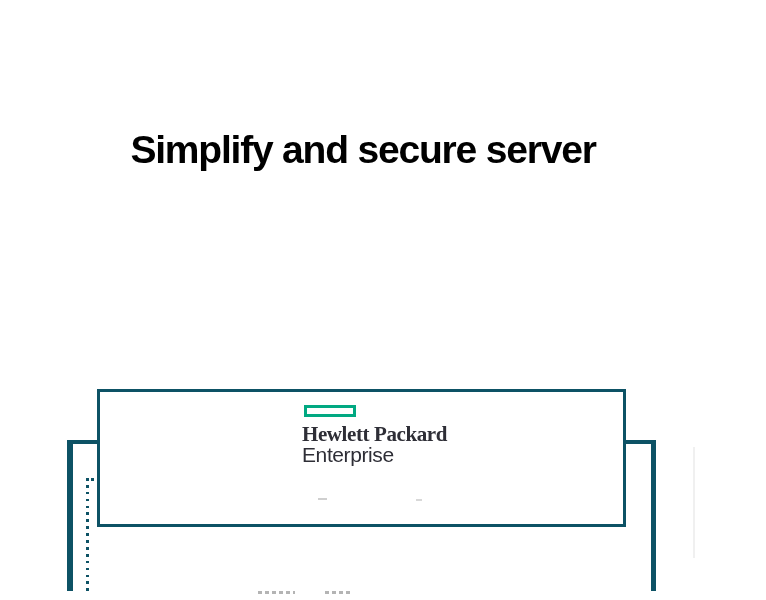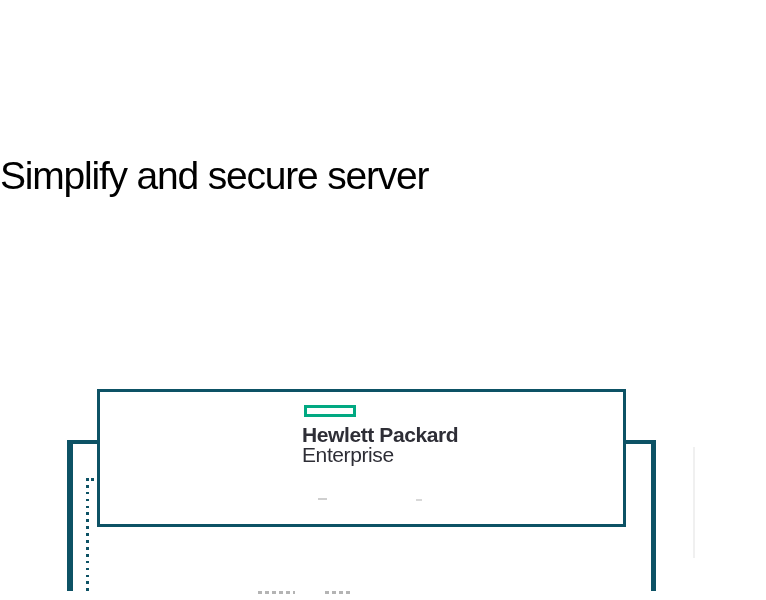--- a/index.html
+++ b/index.html
@@ -16,24 +16,24 @@
     height: 600px;
     background: #ffffff;
     overflow: hidden;
     font-family: "Liberation Sans", sans-serif;
   }
 
   
   .headline {
     position: absolute;
     left: 0;
-    top: 152px;
+    top: 126px;
     width: 726px;
-    text-align: left;
-    font-weight: 400;
+    text-align: center;
+    font-weight: 700;
     font-size: 39px;
     line-height: 47px;
     letter-spacing: -1.2px;
     color: var(--headline-text);
   }
 
   
   .outer-box {
     position: absolute;
     left: 67px;
@@ -94,21 +94,21 @@
   .logo-wordmark {
     position: absolute;
     left: 202px;
     top: 33px;
     color: var(--logo-text);
     font-size: 21px;
     line-height: 19.5px;
     letter-spacing: -0.4px;
     white-space: nowrap;
   }
-  .logo-line-1 { font-weight: 700; }
+  .logo-line-1 { font-weight: 700; font-family: Liberation Serif, serif; }
   .logo-line-2 { font-weight: 400; }
 
   
   .smudge-1 {
     position: absolute;
     left: 218px;
     top: 106px;
     width: 9px;
     height: 2px;
     background: #cfcfcf;

